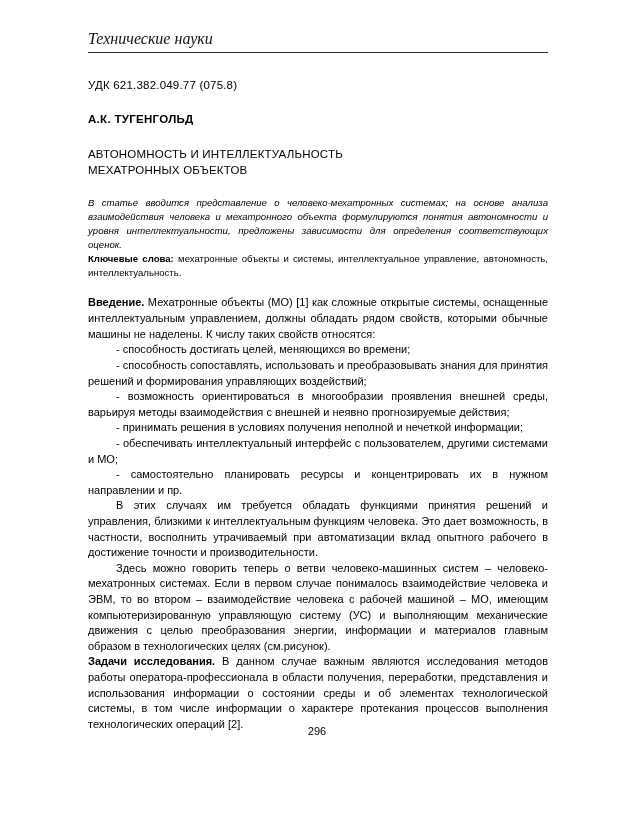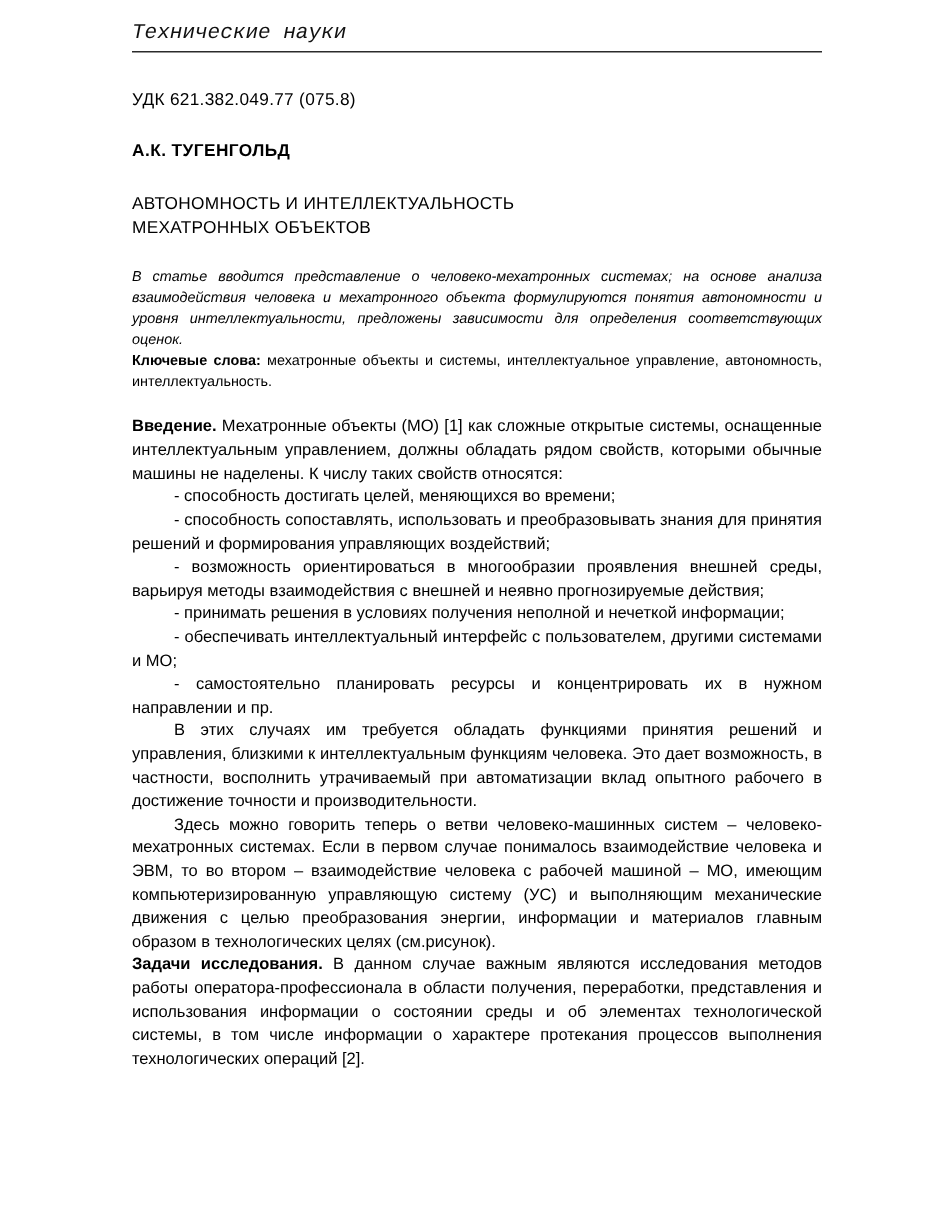--- a/index.html
+++ b/index.html
@@ -18,25 +18,25 @@
     background: #ffffff;
     overflow: hidden;
   }
   .content {
     position: absolute;
     left: 88px;
     top: 0;
     width: 460px;
   }
   .running-head {
-    font-family: Liberation Mono, monospace;
+    font-family: Liberation Serif, serif;
     font-style: italic;
-    font-size: 14px;
+    font-size: 16px;
     color: #111;
-    margin-top: 14px;
+    margin-top: 30px;
     margin-left: 0px;
   }
   .rule {
     border: 0;
     border-top: 1px solid #2b2b2b;
     margin: 4px 0 0 0;
     width: 460px;
   }
   .udk {
     font-size: 11.5px;
@@ -153,14 +153,15 @@
       <p class="para indent">
         <span>Здесь можно говорить теперь о ветви человеко-машинных систем – человеко-мехатронных системах. Если в первом случае понималось взаимодействие человека и ЭВМ, то во втором – взаимодействие человека с рабочей машиной – МО, имеющим компьютеризированную управляющую систему (УС) и выполняющим механические движения с целью преобразования энергии, информации и материалов главным образом в технологических целях (см.рисунок).</span>
       </p>
       <p class="para">
         <b>Задачи исследования.</b><span> В данном случае важным являются исследования методов работы оператора-профессионала в области получения, переработки, представления и использования информации о состоянии среды и об элементах технологической системы, в том числе информации о характере протекания процессов выполнения технологических операций [2].</span>
       </p>
     </div>
 
   </div>
 
+  <div class="page-number">296</div>
 
 </div>
 
 </body></html>

